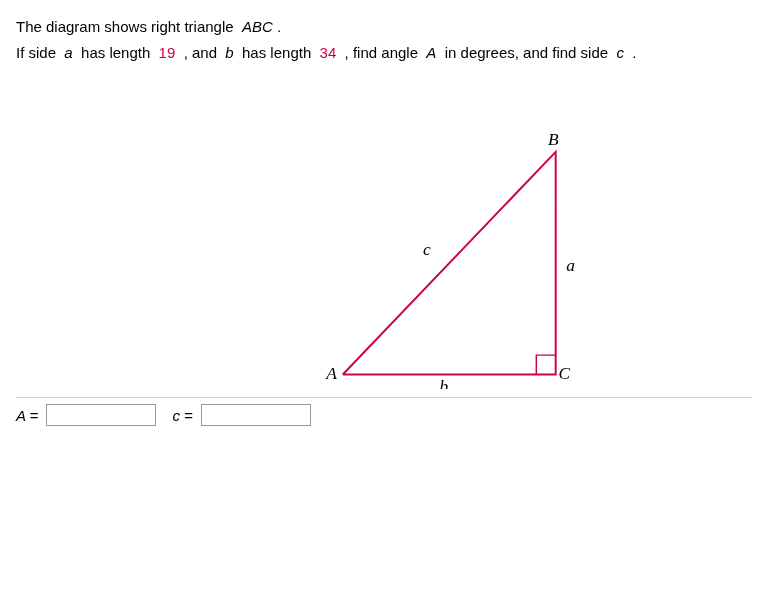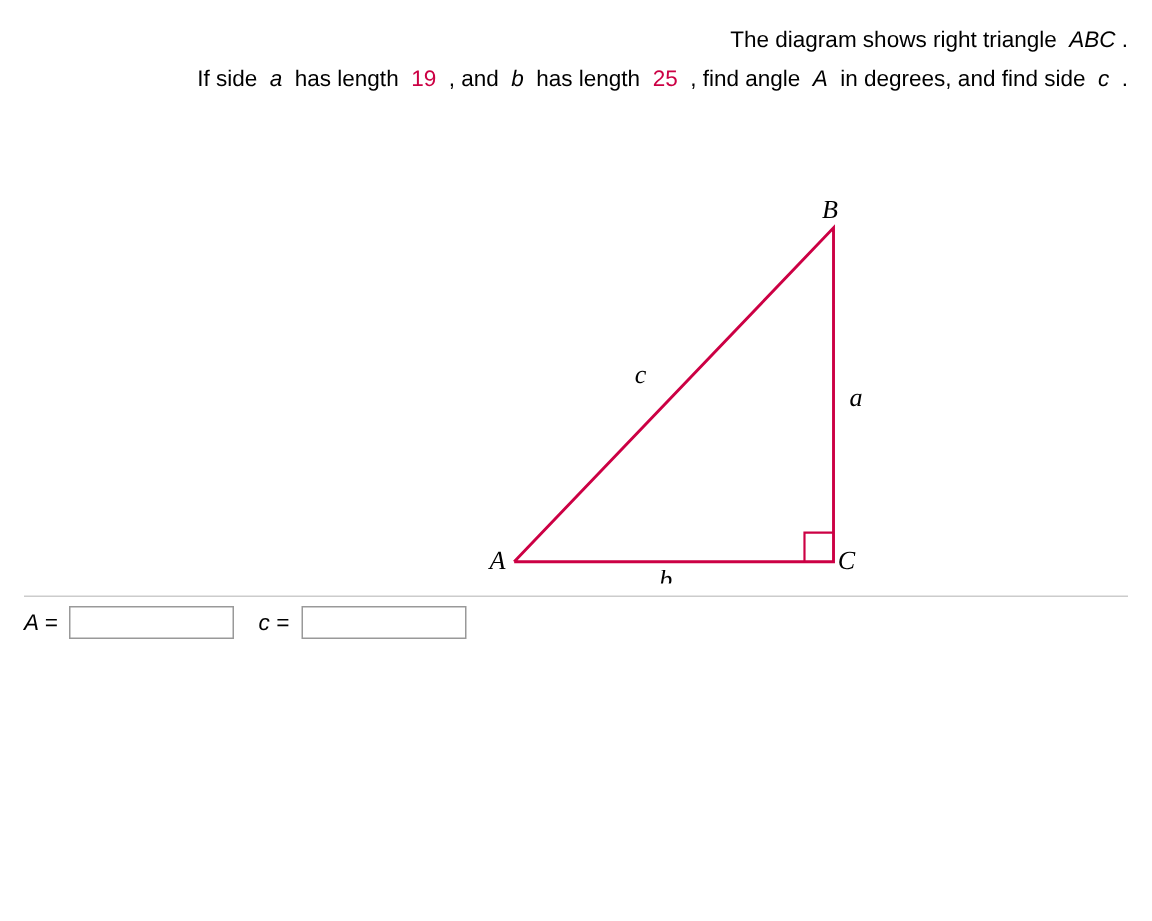--- a/index.html
+++ b/index.html
@@ -8,21 +8,20 @@
       font-family: Arial, sans-serif;
       font-size: 15px;
       color: #000;
       width: 768px;
       min-height: 614px;
       padding: 14px 16px;
     }
     .problem-text {
       line-height: 1.7;
       margin-bottom: 24px;
-      text-align: right;
     }
     .problem-text .red { color: #cc0044; font-style: normal; }
     .diagram-area {
       position: relative;
       width: 760px;
       height: 300px;
       margin-top: 10px;
     }
     svg.triangle-svg {
       position: absolute;
@@ -53,21 +52,21 @@
     }
   </style>
 </head>
 <body>
 
 <div class="problem-text">
   <div>
     The diagram shows right triangle &nbsp;<em>ABC</em> .
   </div>
   <div>
-    If side &nbsp;<em>a</em>&nbsp; has length &nbsp;<span class="red">19</span>&nbsp; , and &nbsp;<em>b</em>&nbsp; has length &nbsp;<span class="red">25</span>&nbsp; , find angle &nbsp;<em>A</em>&nbsp; in degrees, and find side &nbsp;<em>c</em>&nbsp; .
+    If side &nbsp;<em>a</em>&nbsp; has length &nbsp;<span class="red">19</span>&nbsp; , and &nbsp;<em>b</em>&nbsp; has length &nbsp;<span class="red">34</span>&nbsp; , find angle &nbsp;<em>A</em>&nbsp; in degrees, and find side &nbsp;<em>c</em>&nbsp; .
   </div>
 </div>
 
 <div class="diagram-area">
   <svg class="triangle-svg" viewBox="0 0 760 310" xmlns="http://www.w3.org/2000/svg">
 
     <polyline points="325,295 545,65 545,295 325,295" fill="none" stroke="#cc0044" stroke-width="2"></polyline>
 
     <polyline points="525,295 525,275 545,275" fill="none" stroke="#cc0044" stroke-width="1.5"></polyline>
 

